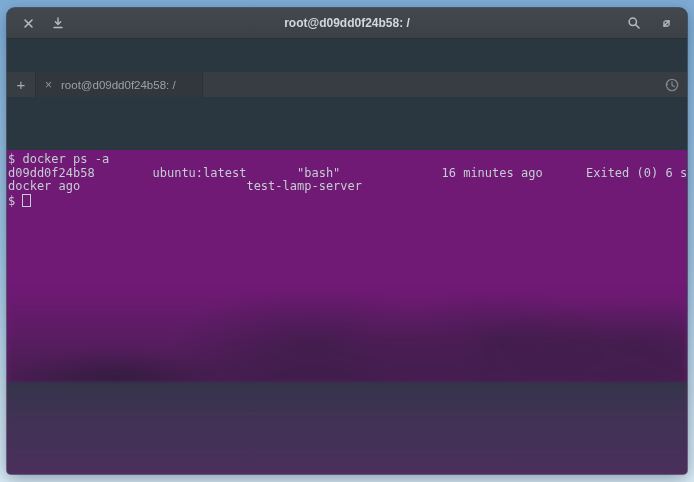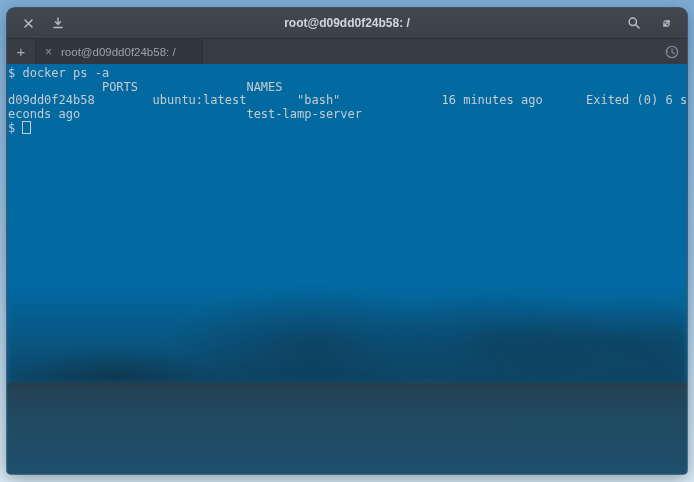--- a/index.html
+++ b/index.html
@@ -2,21 +2,21 @@
 <html><head>
 <meta charset="utf-8">
 <style>
   html,body{margin:0;padding:0;width:694px;height:482px;overflow:hidden;
     font-family:"Liberation Sans","DejaVu Sans",sans-serif;}
   .desktop{position:absolute;inset:0;width:694px;height:482px;
     background:linear-gradient(180deg,#7fadd7 0%,#8db8de 18%,#a7c9e6 55%,#c9dff0 82%,#dcedf7 100%);}
   .window{position:absolute;left:7px;top:8px;width:680px;height:466px;
     border-radius:8px 8px 4px 4px;overflow:hidden;background:#2a3741;
     box-shadow:0 4px 18px rgba(25,45,65,.45),0 0 0 1px rgba(20,26,32,.55);
-    display:flex;flex-direction:column;}
+    display:flex;flex-direction:column;gap:33px;}
   
   .titlebar{height:30px;flex:0 0 30px;position:relative;
     background:linear-gradient(180deg,#42484e 0%,#3b4147 100%);
     border-bottom:1px solid #2c3136;display:flex;align-items:center;}
   .tb-left{display:flex;align-items:center;gap:12px;padding-left:12px;}
   .tb-right{display:flex;align-items:center;gap:14px;margin-left:auto;padding-right:12px;}
   .tb-btn{width:18px;height:18px;display:flex;align-items:center;justify-content:center;
     cursor:pointer;border-radius:3px;}
   .tb-title{position:absolute;left:50%;top:50%;transform:translate(-50%,-50%);
     color:#d3d7da;font-size:12px;font-weight:bold;white-space:nowrap;}
@@ -24,21 +24,21 @@
   .tabbar{height:25px;flex:0 0 25px;background:#373d43;display:flex;align-items:stretch;}
   .newtab{width:28px;display:flex;align-items:center;justify-content:center;
     color:#a9aeb3;font-size:15px;border-right:1px solid #2b3035;cursor:pointer;}
   .tab{width:157px;background:#31373d;border-right:1px solid #2b3035;
     display:flex;align-items:center;gap:9px;padding:0 0 0 9px;cursor:pointer;}
   .tab-close{color:#8f959b;font-size:12px;line-height:1;cursor:pointer;}
   .tab-label{color:#9aa1a7;font-size:11.5px;white-space:nowrap;overflow:hidden;}
   .tab-spacer{flex:1;}
   .history-btn{width:30px;display:flex;align-items:center;justify-content:center;cursor:pointer;}
   
-  .terminal{flex:1;position:relative;background:#0369a1;cursor:text;overflow:hidden;}
+  .terminal{flex:1;position:relative;background:#701a75;cursor:text;overflow:hidden;margin-top:20px;}
   .scene{position:absolute;left:0;right:0;bottom:0;height:186px;pointer-events:none;}
   .tree-band{position:absolute;left:0;right:0;top:0;height:96px;filter:blur(3px);
     background:
       radial-gradient(150px 46px at 16% 96%, rgba(18,28,34,.38), transparent 70%),
       radial-gradient(200px 80px at 45% 60%, rgba(20,30,37,.30), transparent 72%),
       radial-gradient(180px 70px at 72% 55%, rgba(20,30,37,.28), transparent 70%),
       radial-gradient(220px 60px at 92% 60%, rgba(20,30,37,.30), transparent 75%),
       linear-gradient(180deg, rgba(32,42,50,0) 0%, rgba(26,36,43,.35) 70%, rgba(24,33,40,.5) 100%);}
   .water-band{position:absolute;left:0;right:0;top:94px;bottom:0;filter:blur(1px);
     background:linear-gradient(180deg, rgba(43,58,68,.85) 0%, rgba(46,61,71,.7) 40%, rgba(48,63,74,.6) 100%);}
@@ -114,21 +114,20 @@
       </div>
     </div>
 
     <div class="terminal">
       <div class="scene">
         <div class="tree-band"></div>
         <div class="water-band"></div>
       </div>
       <div class="term-text">
         <div class="term-line">$ docker ps -a</div>
-        <div class="term-line">             PORTS               NAMES</div>
         <div class="term-line">d09dd0f24b58        ubuntu:latest       "bash"              16 minutes ago      Exited (0) 6 s</div>
-        <div class="term-line">econds ago                       test-lamp-server</div>
+        <div class="term-line">docker ago                       test-lamp-server</div>
         <div class="term-line"><span>$ </span><span class="cursor"></span></div>
       </div>
     </div>
 
   </div>
 </div>
 
 </body></html>

